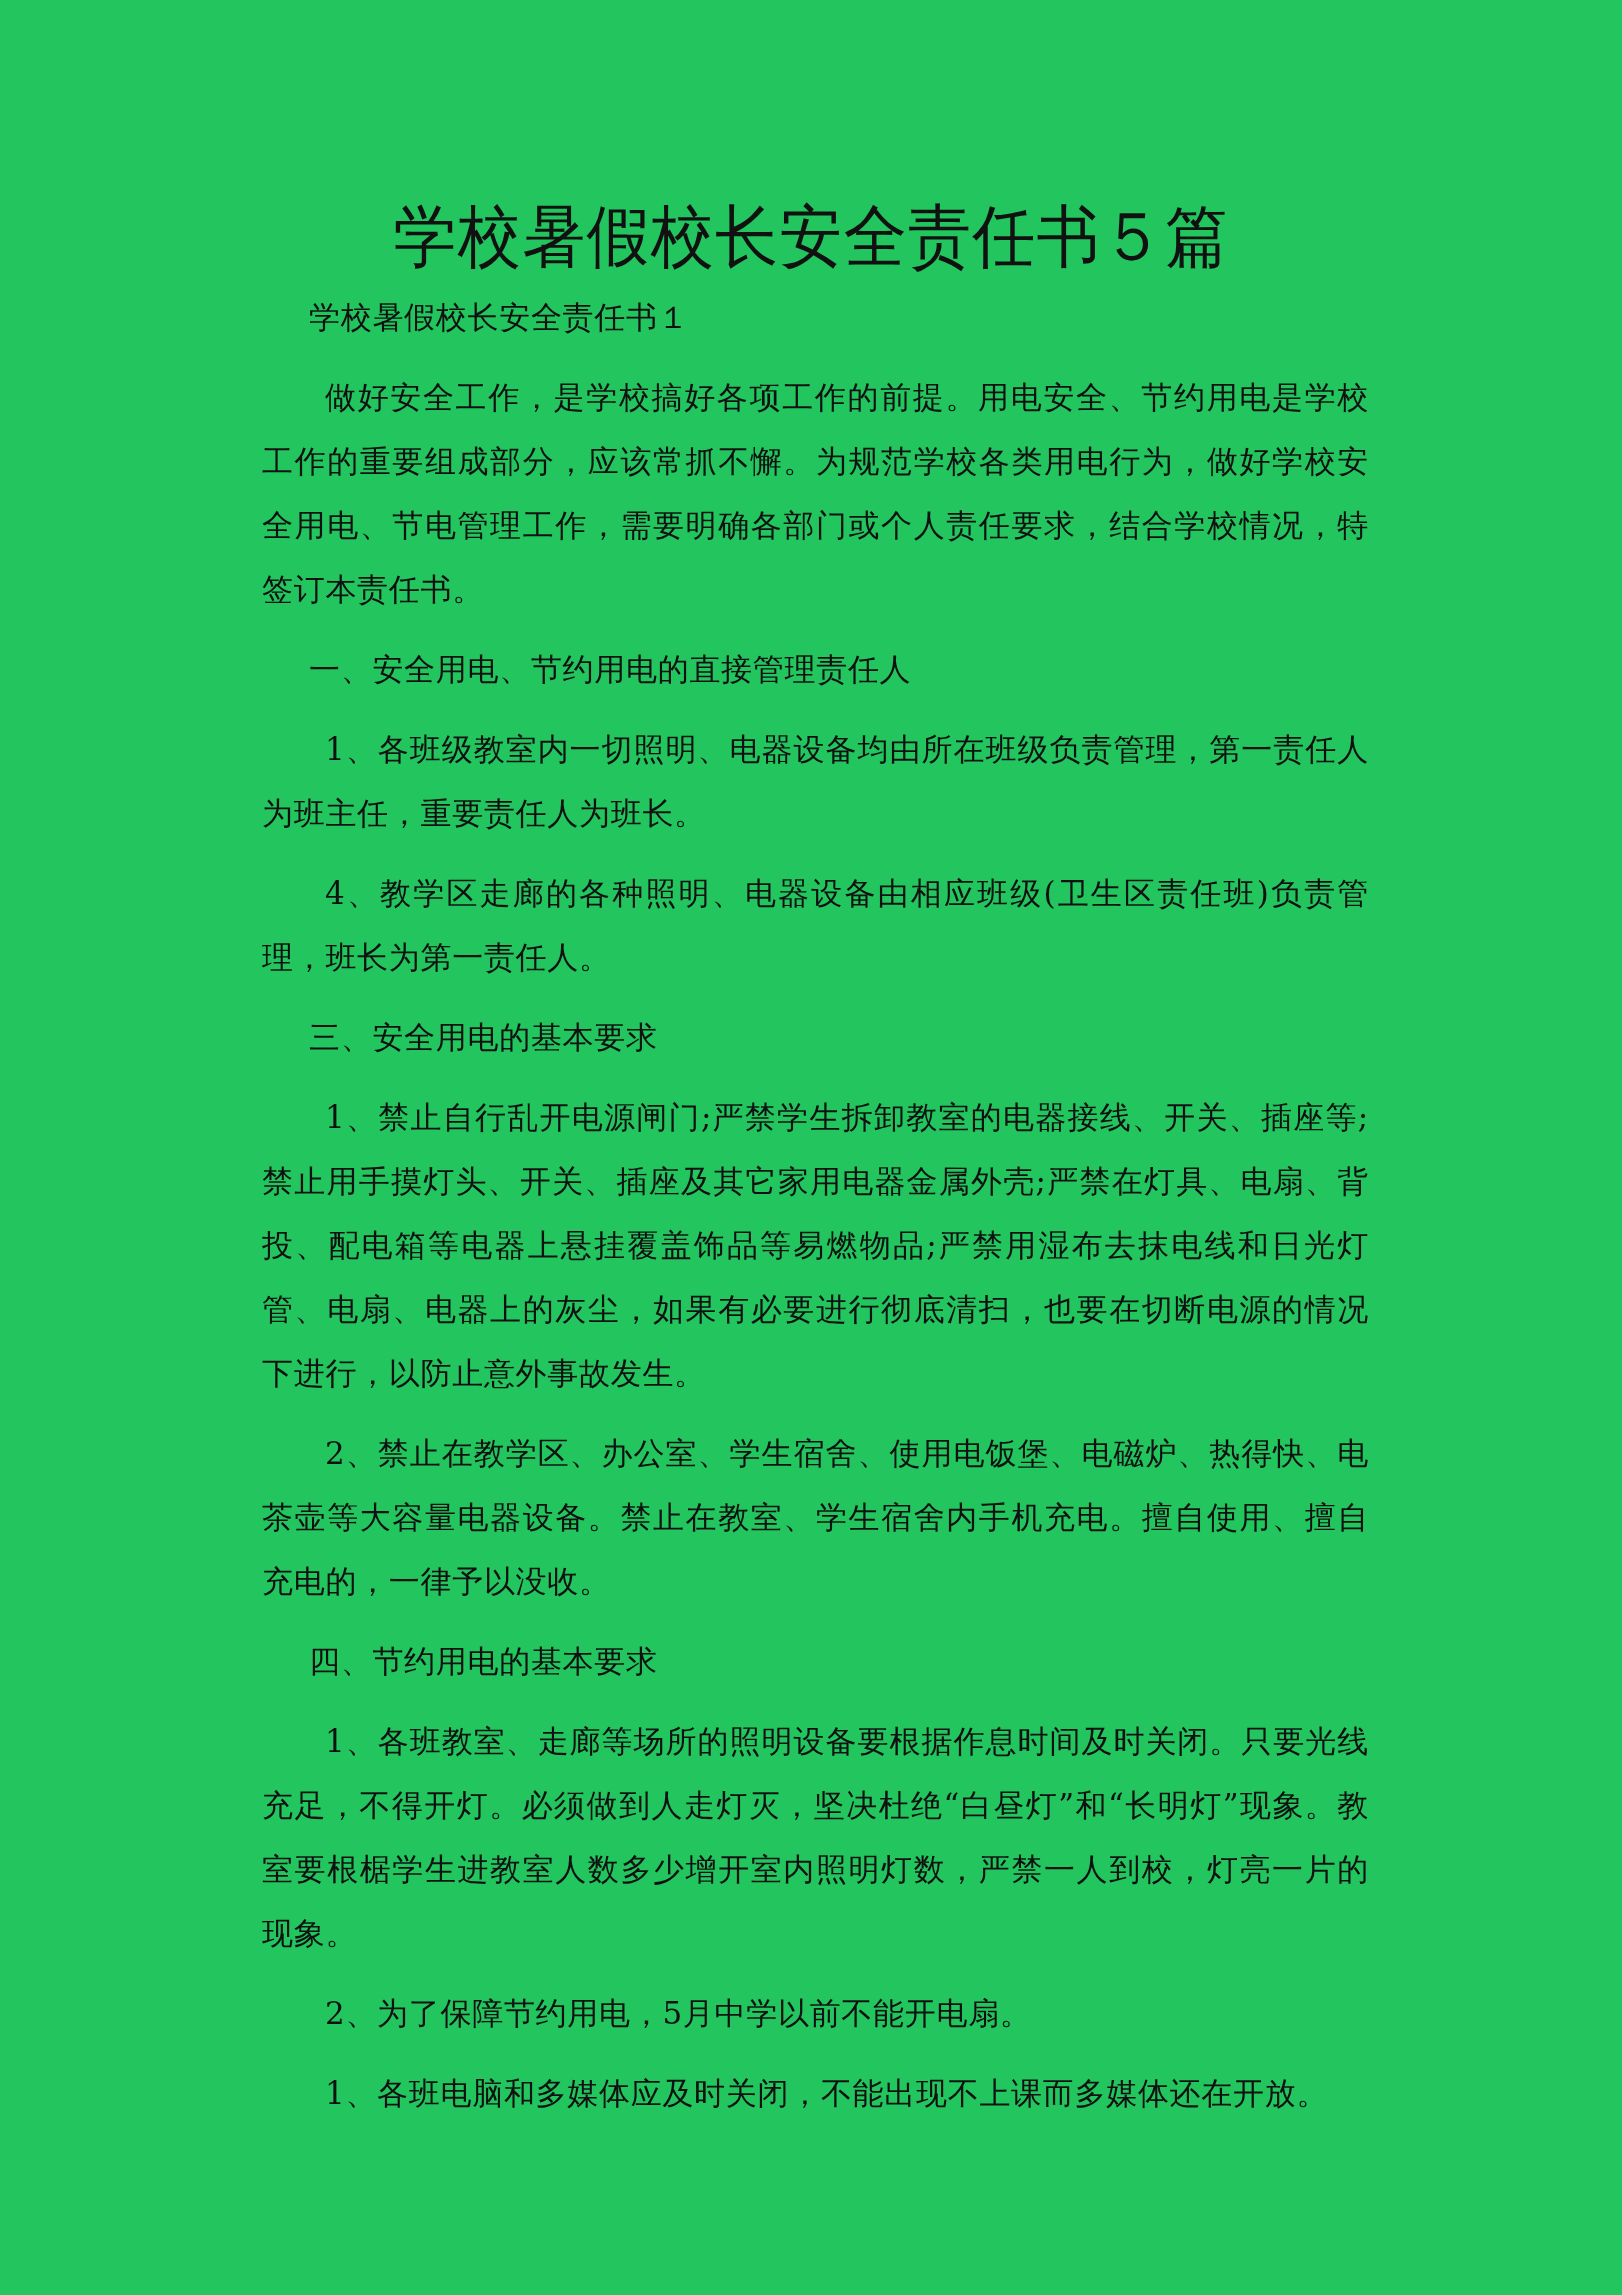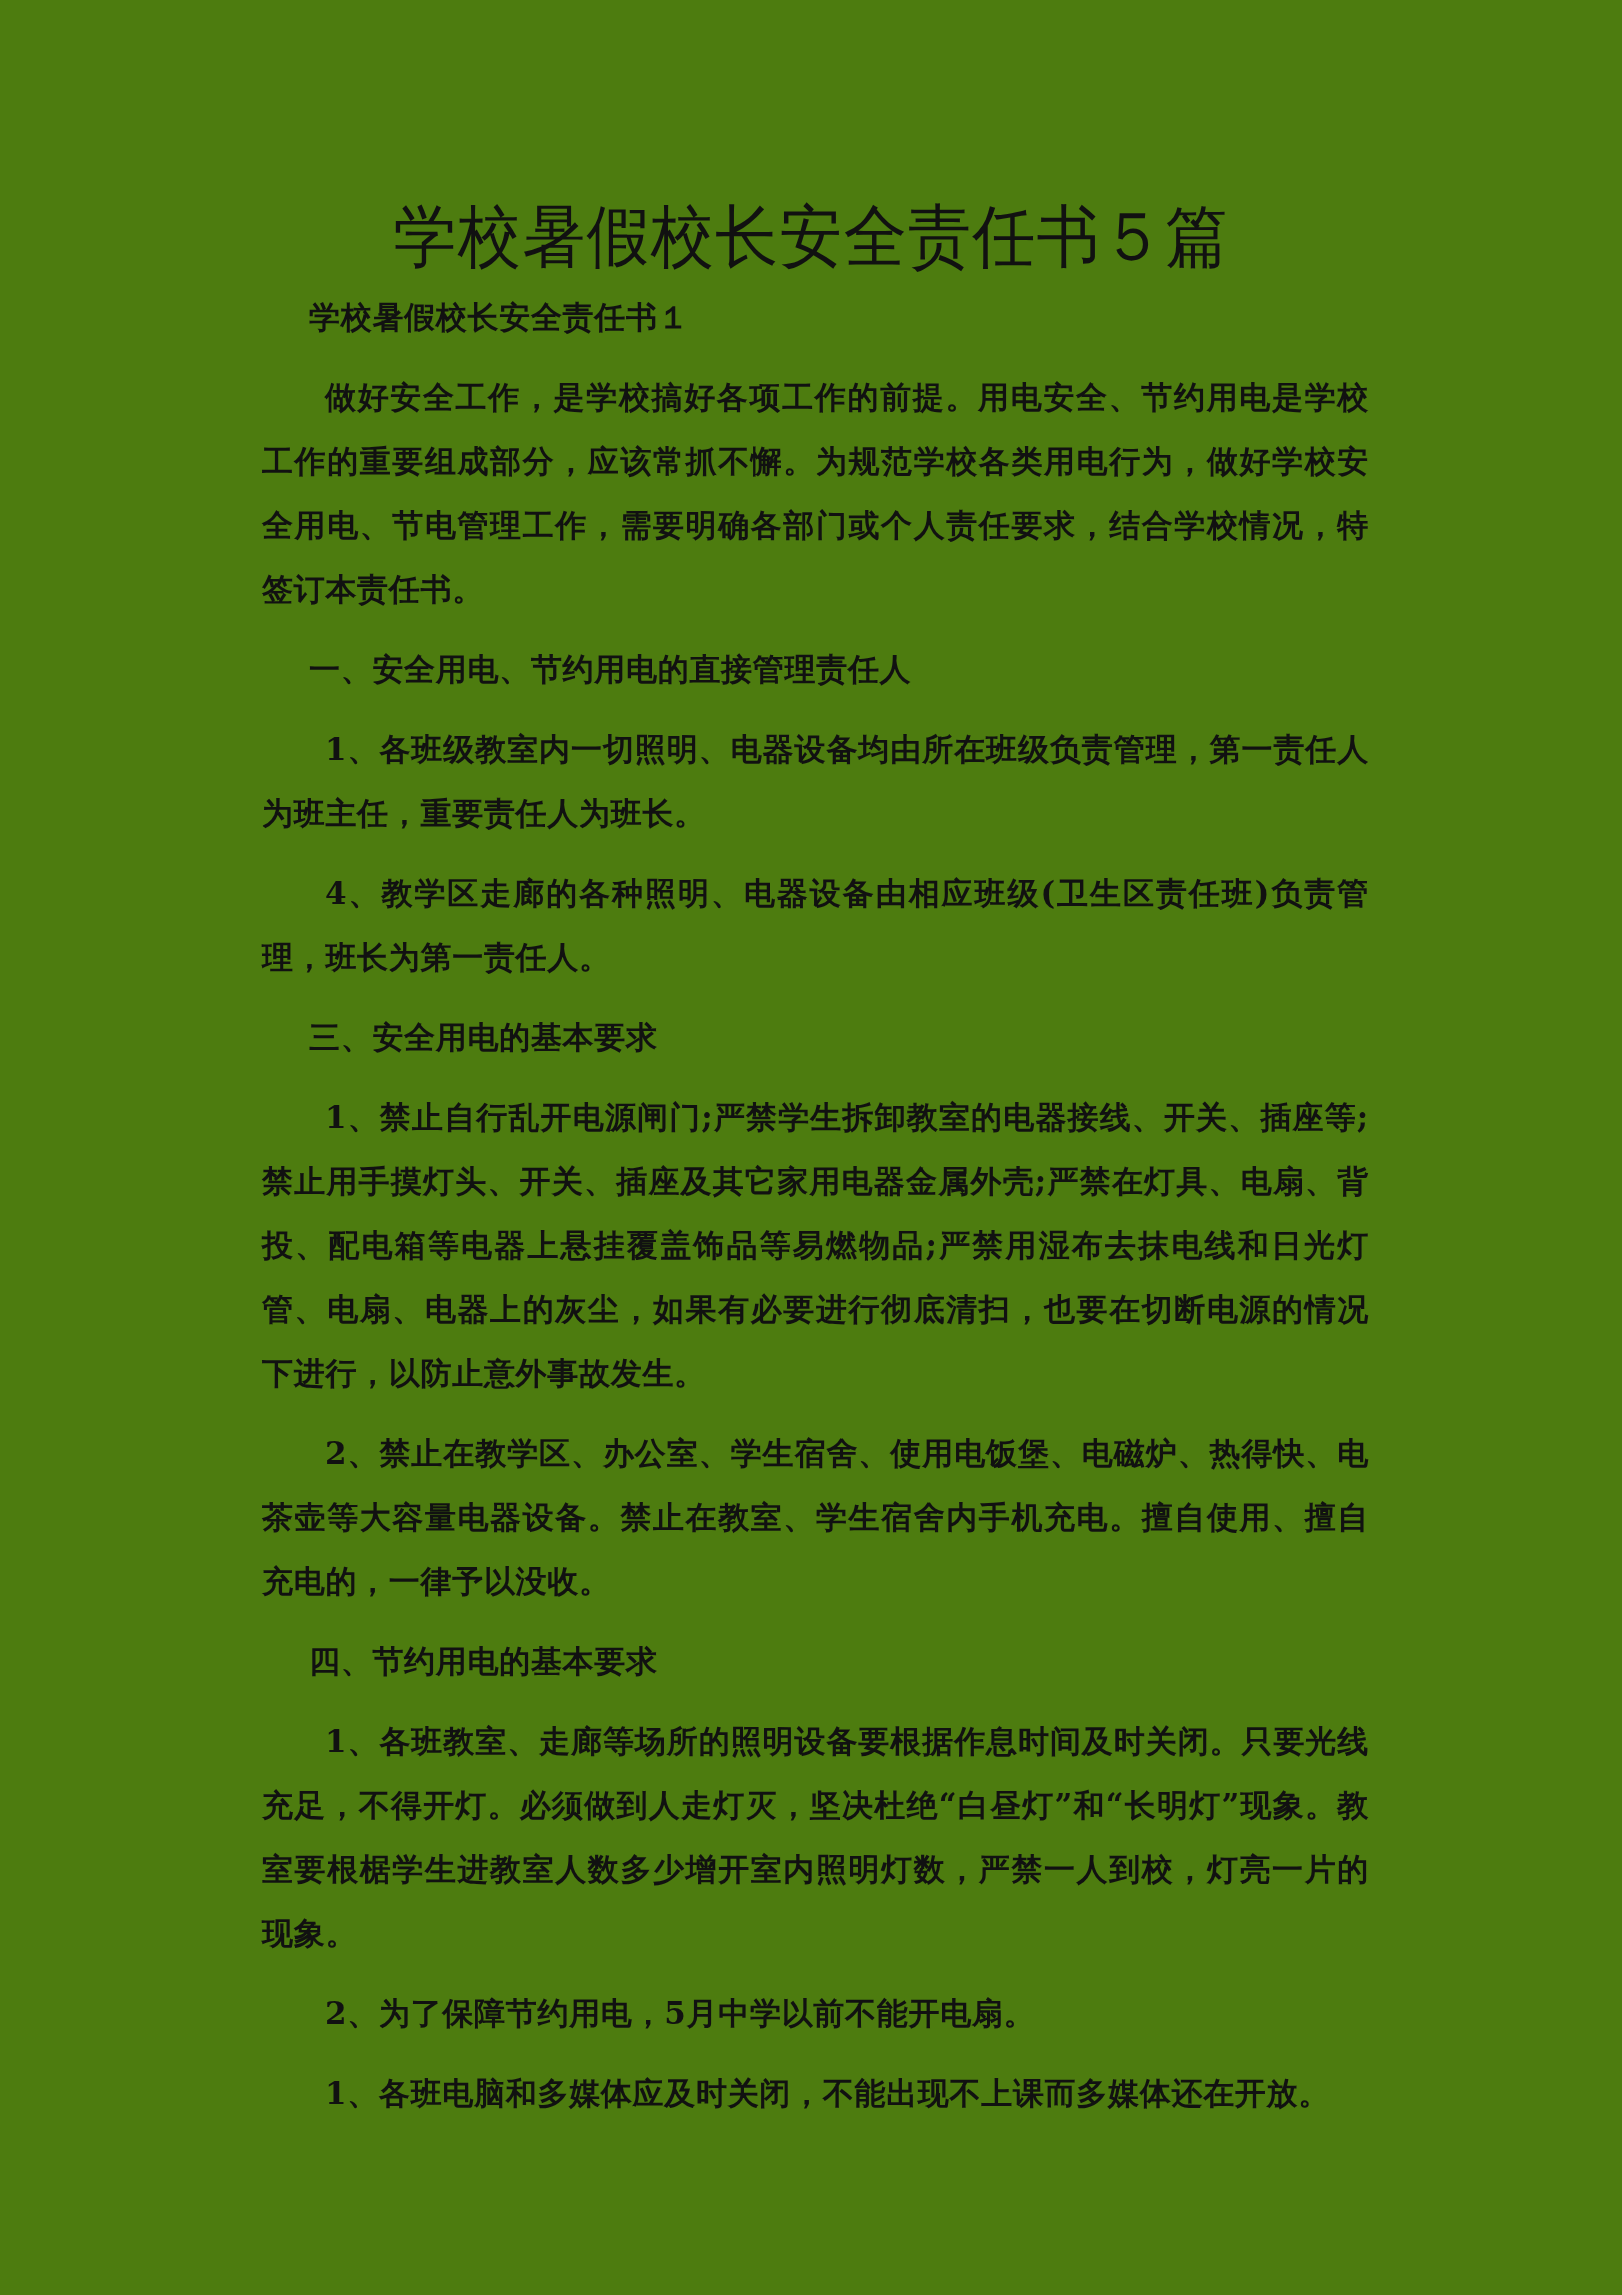--- a/index.html
+++ b/index.html
@@ -14,21 +14,21 @@
       overflow: hidden;
       color: #111111;
       font-family: "DejaVu Serif", "Liberation Serif", serif;
     }
     .page {
       position: absolute;
       left: 0;
       top: 0;
       width: 1623px;
       height: 2295px;
-      background: #4d7c0f;
+      background: #22c55e;
     }
     .doc-title {
       position: absolute;
       top: 194px;
       left: 0;
       width: 1623px;
       text-align: center;
       font-size: 63px;
       line-height: 85px;
       letter-spacing: 1.3px;
@@ -37,21 +37,20 @@
       transform: scaleY(1.08);
     }
     .body-text {
       position: absolute;
       top: 285px;
       left: 246px;
       width: 1139px;
       font-size: 31px;
       line-height: 64px;
       letter-spacing: 0.7px;
-      font-weight: bold;
     }
     .para {
       margin: 16px;
       text-indent: 63px;
       text-align: justify;
       text-align-last: left;
     }
     .subhead {
       margin: 0;
       text-indent: 63px;

